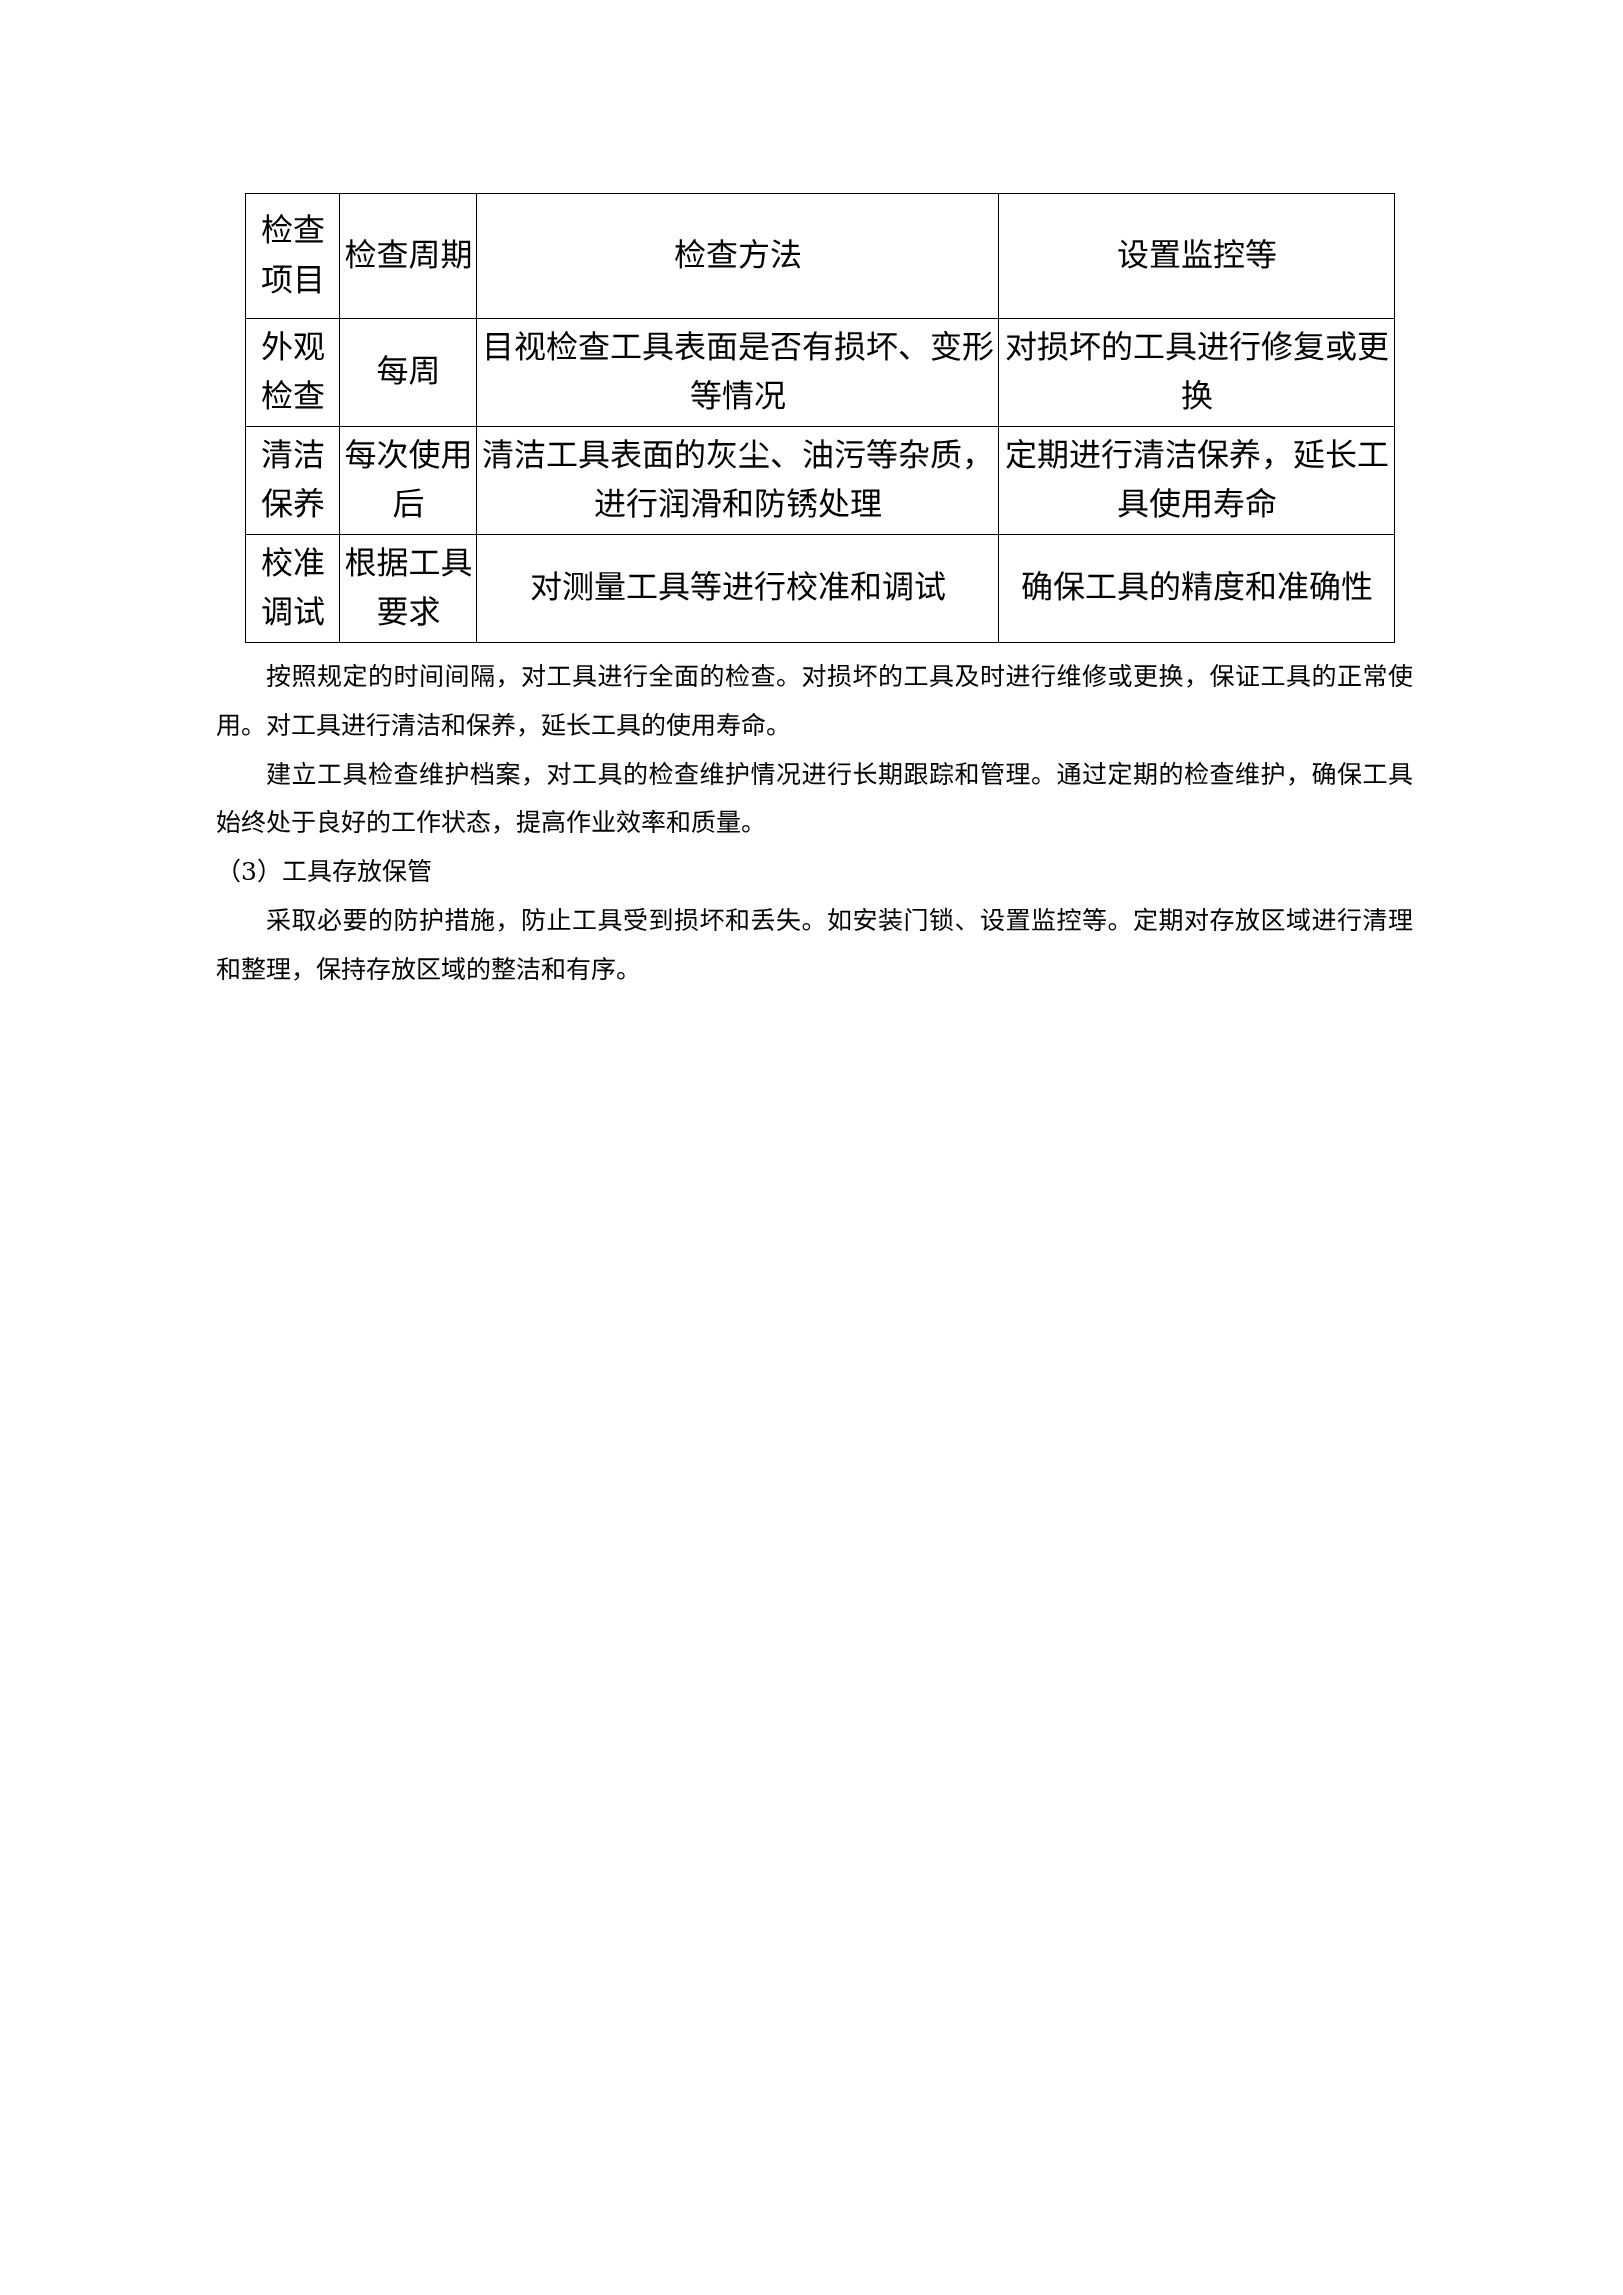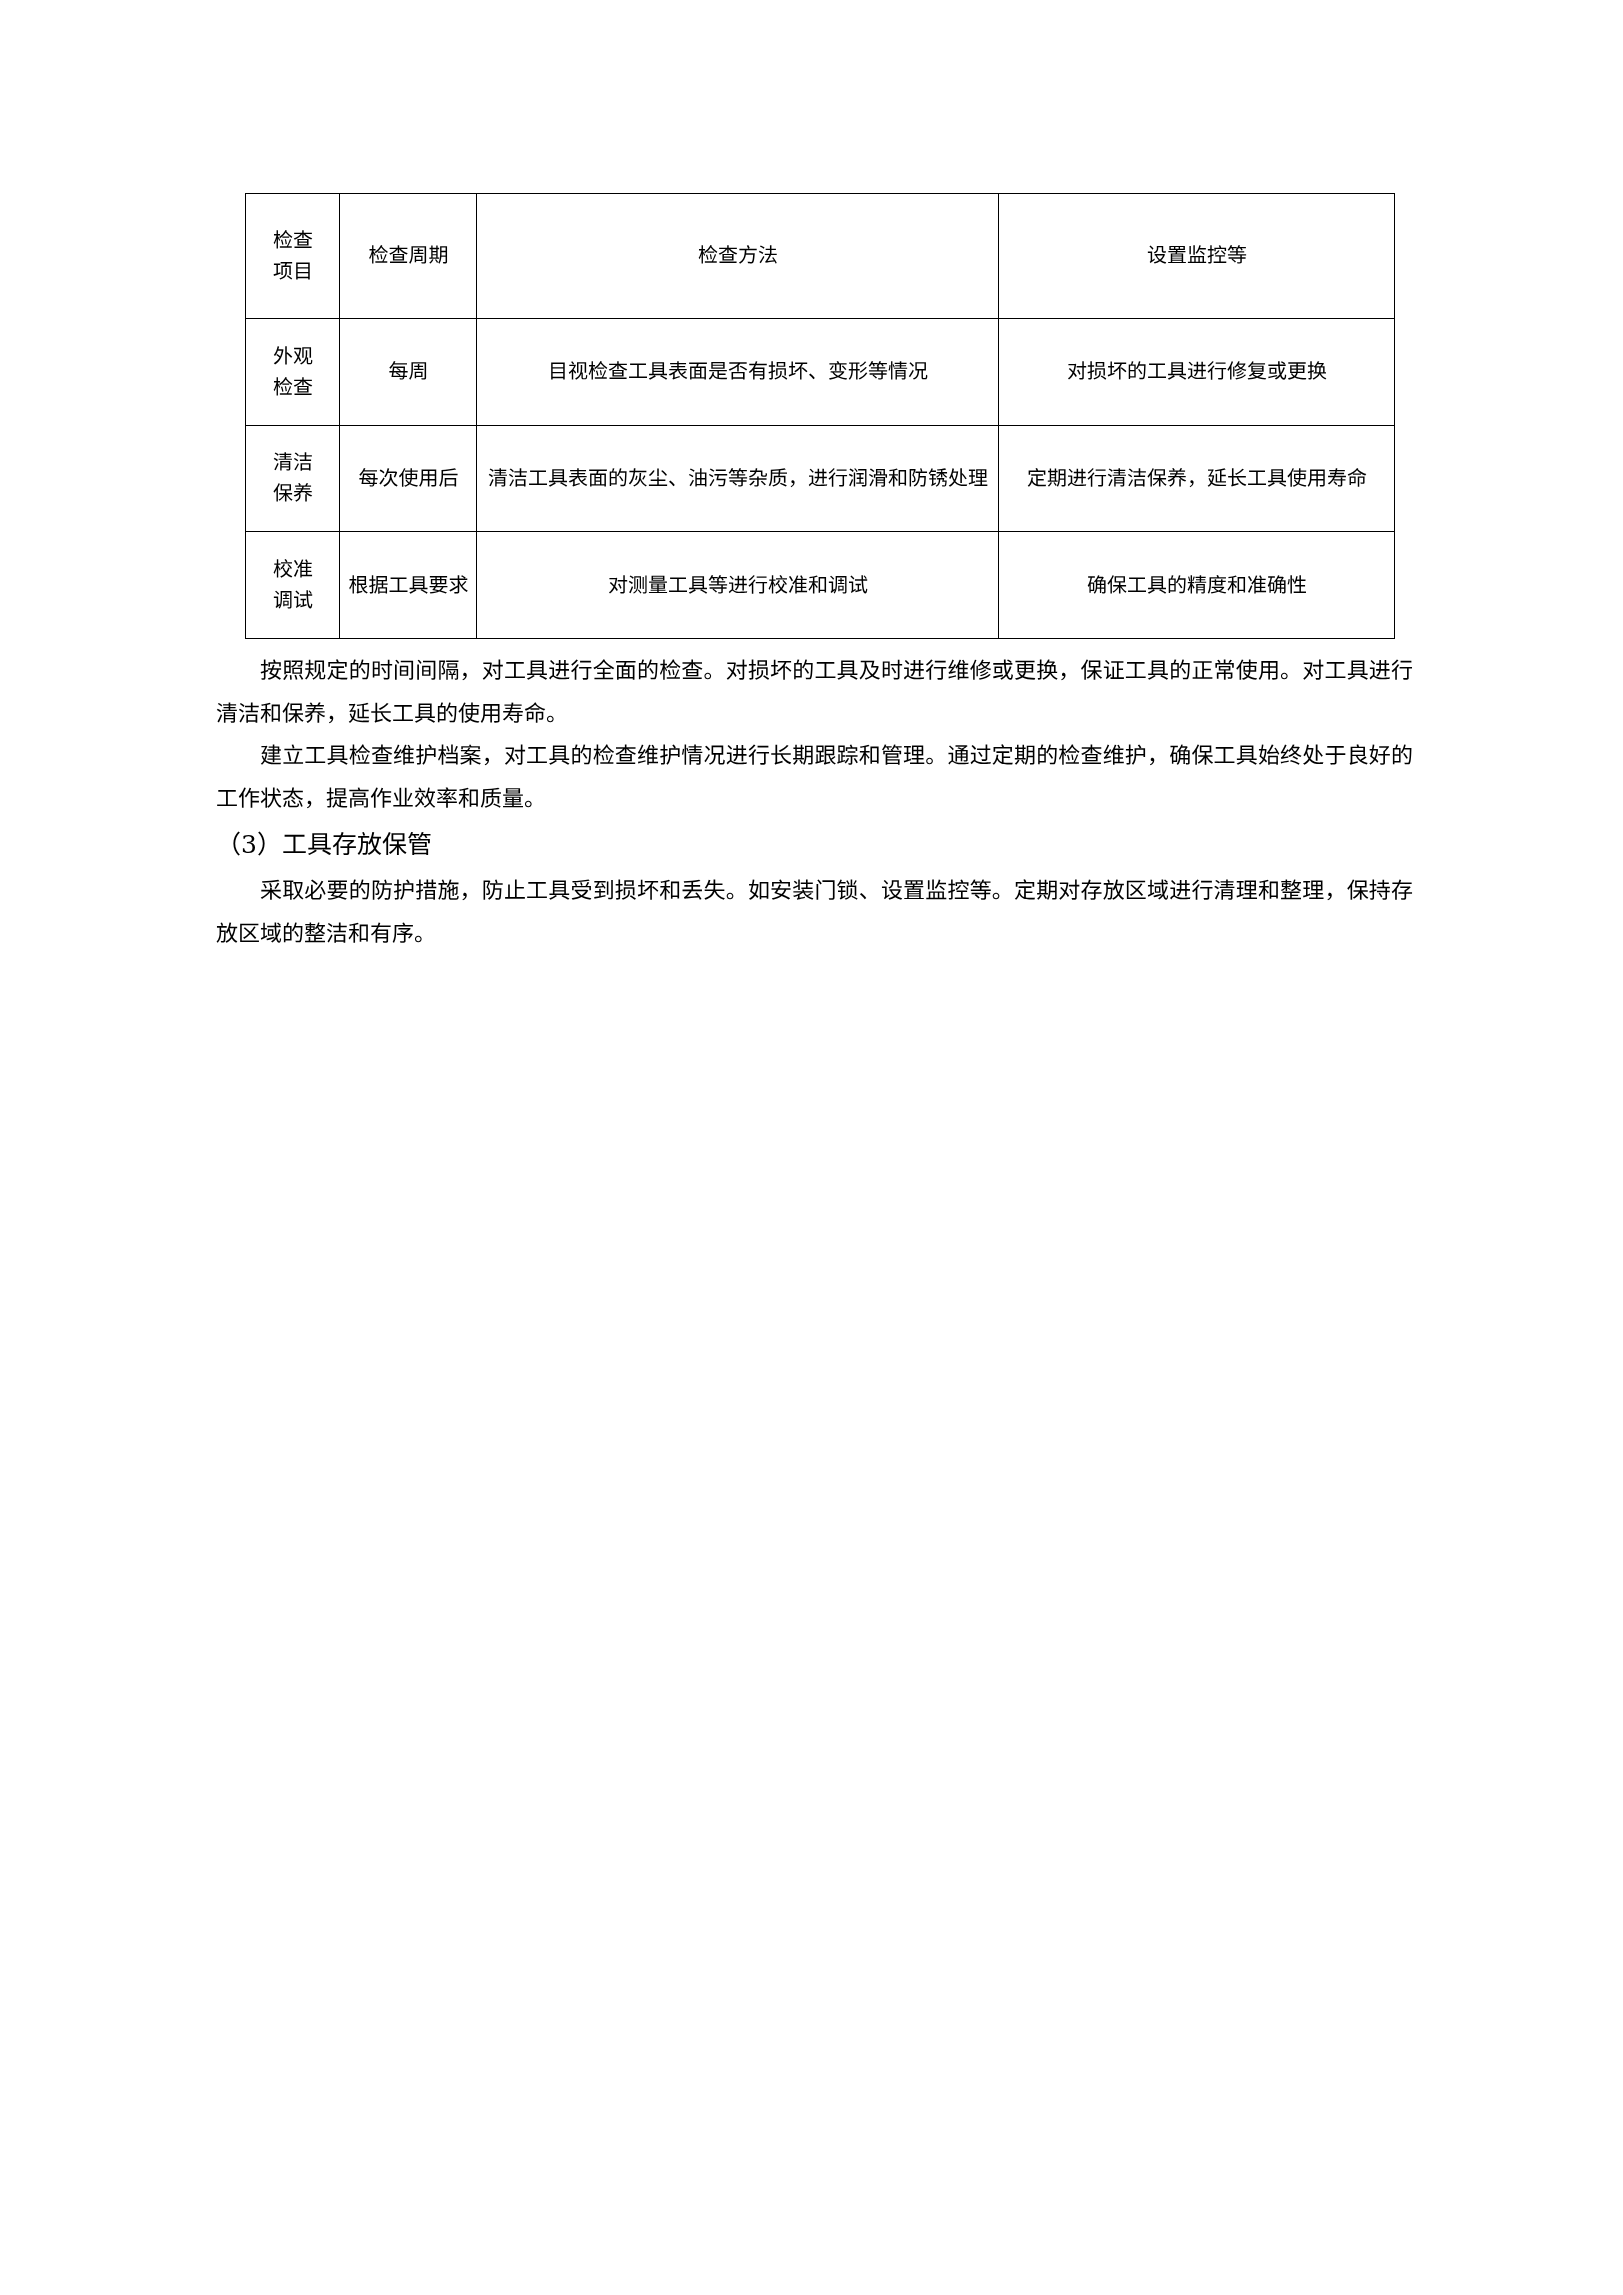--- a/index.html
+++ b/index.html
@@ -31,21 +31,21 @@
     top: 193px;
     width: 1197px;
   }
 
   
   table.inspect-table {
     border-collapse: collapse;
     table-layout: fixed;
     width: 1148px;
     margin-left: 29.4px;
-    font-size: 20px;
+    font-size: 32px;
     line-height: 1.55;
   }
   table.inspect-table col.c1 { width: 94px; }
   table.inspect-table col.c2 { width: 137px; }
   table.inspect-table col.c3 { width: 522px; }
   table.inspect-table col.c4 { width: 396px; }
 
   table.inspect-table td {
     border: 1.3px solid #000000;
     padding: 3.9px 2.6px;
@@ -55,21 +55,21 @@
     line-break: anywhere;
   }
   table.inspect-table tr.header-row td { height: 116px; }
   table.inspect-table tr.data-row td { height: 98px; }
 
   .cell-narrow { display: block; }
 
   
   p.para {
     margin: 0;
-    font-size: 22px;
+    font-size: 25px;
     line-height: 1.95;
     text-align: justify;
     text-justify: inter-ideograph;
     text-indent: 2em;
     word-break: break-all;
     line-break: anywhere;
   }
   p.para.first { margin-top: 10.5px; }
 
   p.heading {

